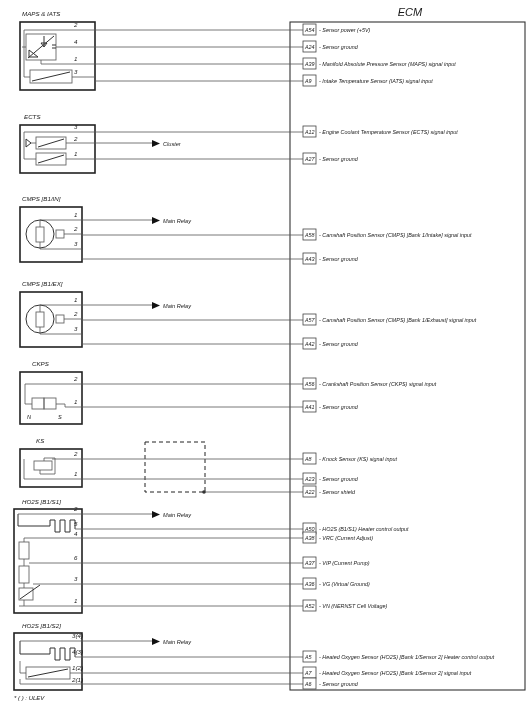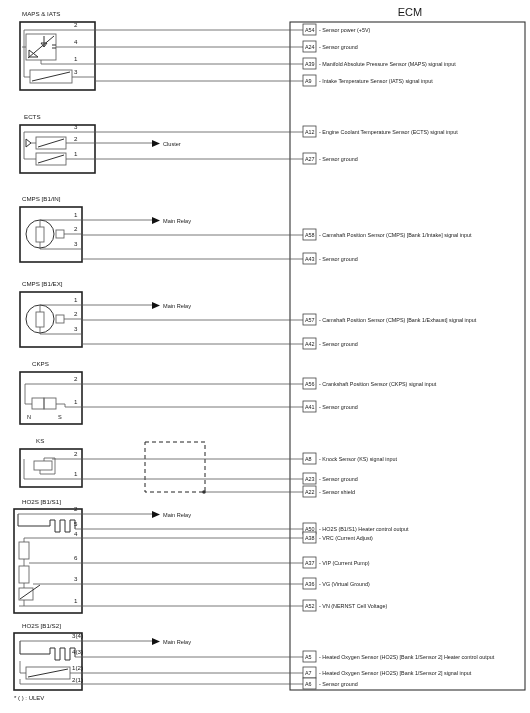--- a/index.html
+++ b/index.html
@@ -1,17 +1,17 @@
 <!DOCTYPE html>
 <html><head>
 <meta charset="utf-8">
 <style>
   html,body{margin:0;padding:0;background:#ffffff;}
   body{width:530px;height:713px;overflow:hidden;font-family:"Liberation Sans",sans-serif;}
-  #stage{position:relative;width:530px;height:623px;}
+  #stage{position:relative;width:530px;height:623px;font-style:italic;}
   svg{display:block;}
   .ln{stroke:#555;stroke-width:0.8;fill:none;}
   .box{stroke:#222;stroke-width:1.6;fill:none;}
   .ibox{stroke:#666;stroke-width:0.9;fill:none;}
   .sym{stroke:#333;stroke-width:1;fill:none;}
   .ecmbox{stroke:#333;stroke-width:1.1;fill:none;}
   .pinbox{stroke:#444;stroke-width:0.8;fill:#fff;}
   .dash{stroke:#222;stroke-width:1;fill:none;stroke-dasharray:4 3;}
   text{fill:#1a1a1a;font-family:"Liberation Sans",sans-serif;}
   .t-title{font-size:11px;}

